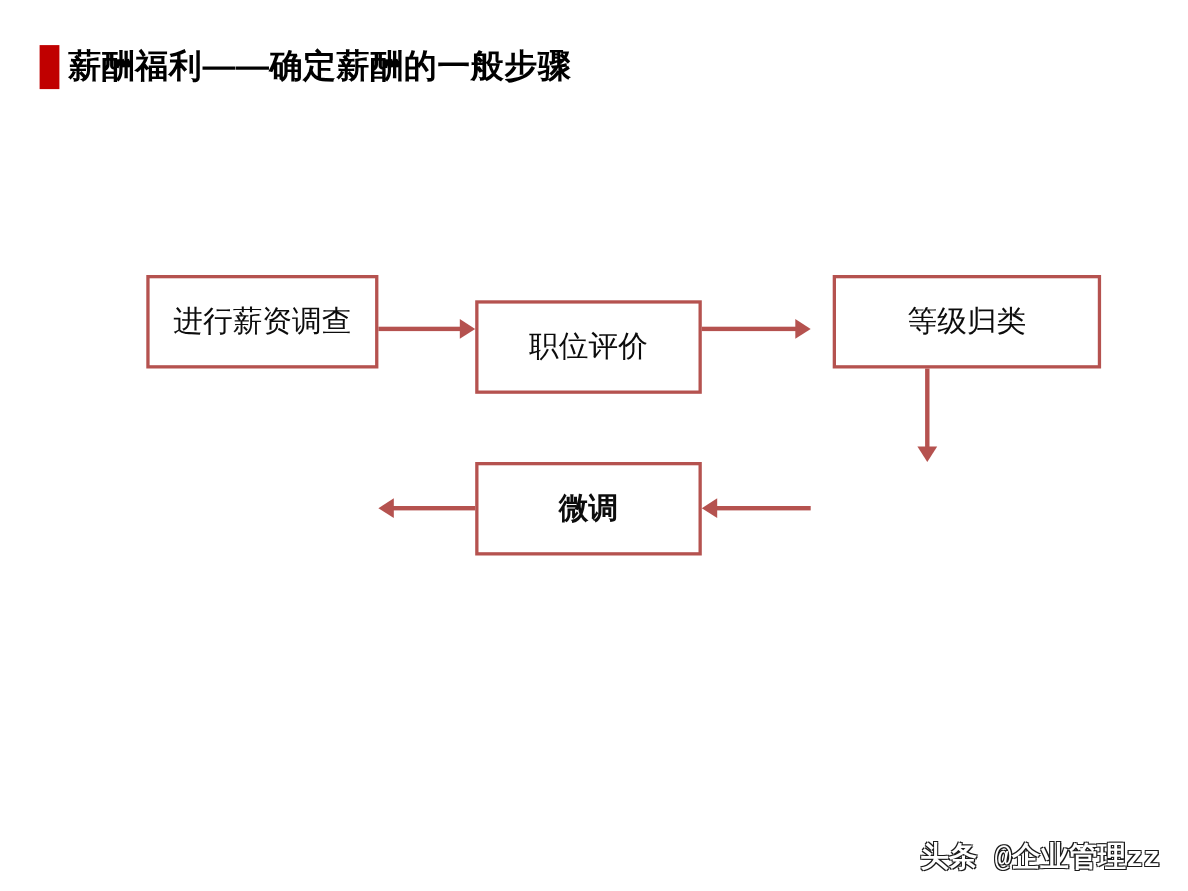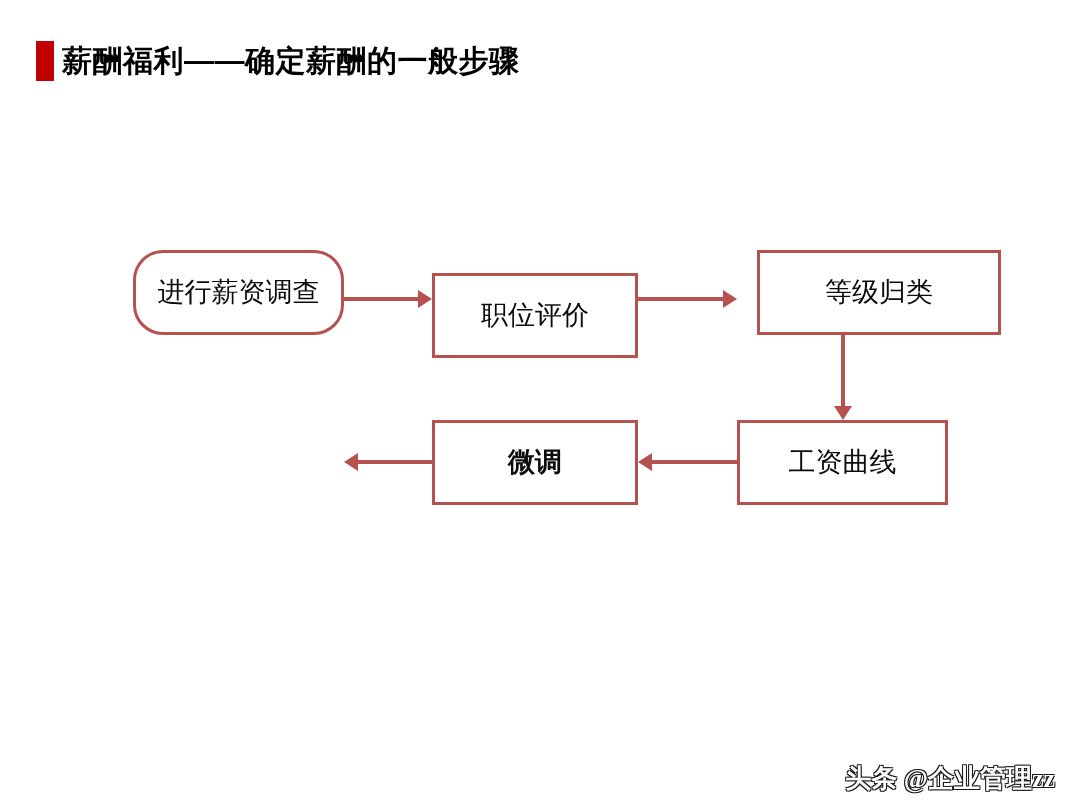--- a/index.html
+++ b/index.html
@@ -51,21 +51,21 @@
     display: flex;
     align-items: center;
     justify-content: center;
     color: #0c0c0c;
     font-family: "Liberation Serif", "DejaVu Serif", serif;
     font-size: 27px;
     line-height: 1;
     white-space: nowrap;
   }
 
-  .box-survey      { left: 133px; top: 250px; width: 211px; height: 85px; border-radius: 30px; }
+  .box-survey      { left: 133px; top: 250px; width: 211px; height: 85px; }
   .box-evaluation  { left: 432px; top: 250px; width: 206px; height: 85px; margin-top: 23px; }
   .box-grading     { left: 717px; top: 250px; width: 244px; height: 85px; margin-left: 40px; }
   .box-curve       { left: 737px; top: 420px; width: 211px; height: 85px; }
   .box-tuning      { left: 432px; top: 420px; width: 206px; height: 85px; font-weight: bold; }
   .box-final       { left: 133px; top: 420px; width: 211px; height: 85px; }
 
   
   .connector {
     position: absolute;
   }
@@ -134,38 +134,37 @@
     bottom: 14px;
     font-size: 26px;
     font-weight: bold;
     color: #ffffff;
     white-space: nowrap;
     text-shadow:
       -1px -1px 0 #1a1a1a,
        1px -1px 0 #1a1a1a,
       -1px  1px 0 #1a1a1a,
        1px  1px 0 #1a1a1a;
-    font-family: Liberation Serif, serif;
+    font-family: Liberation Mono, monospace;
   }
 </style>
 </head>
 <body>
 
 <div id="slide">
 
   <div id="title-bar"></div>
   <div id="page-title">薪酬福利——确定薪酬的一般步骤</div>
 
   <div class="flow-box box-survey">进行薪资调查</div>
 
   <div class="flow-box box-evaluation">职位评价</div>
 
   <div class="flow-box box-grading">等级归类</div>
 
-  <div class="flow-box box-curve">工资曲线</div>
 
   <div class="flow-box box-tuning">微调</div>
 
 
   <div class="connector" id="arrow-survey-to-evaluation">
     <div class="conn-line-h"></div>
     <div class="arrow-head arrow-right"></div>
   </div>
 
   <div class="connector" id="arrow-evaluation-to-grading">

